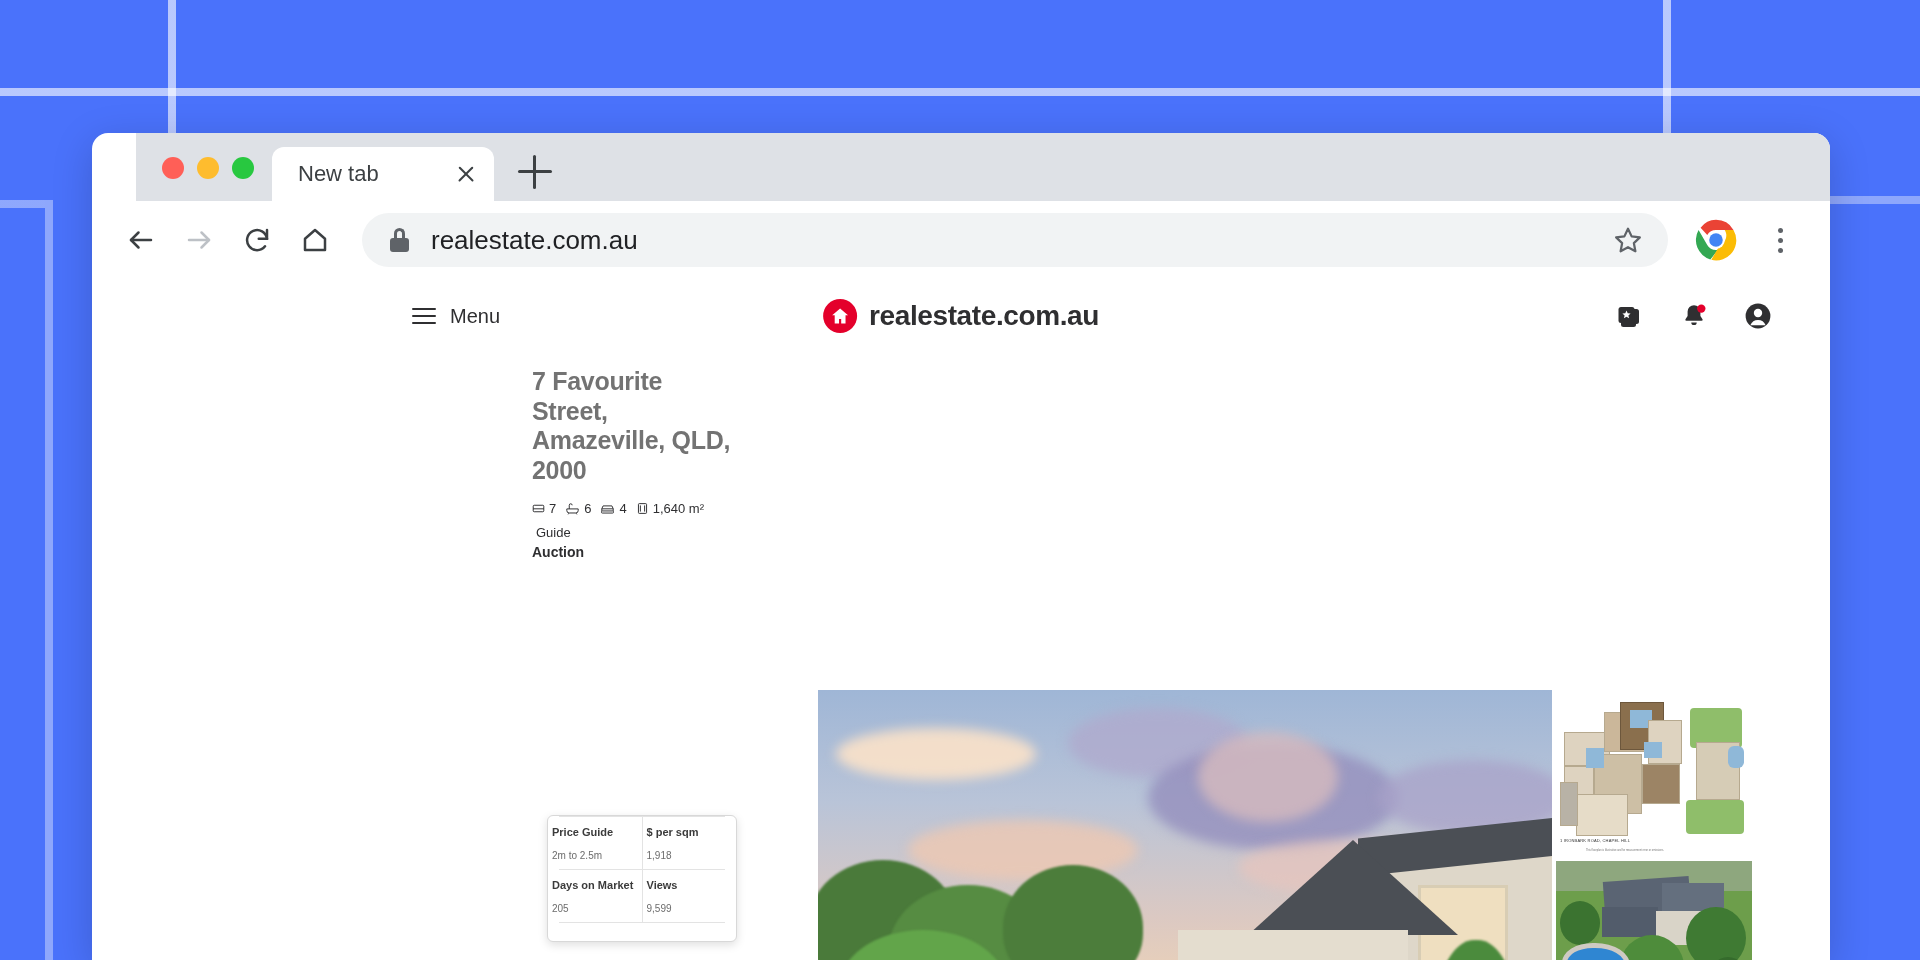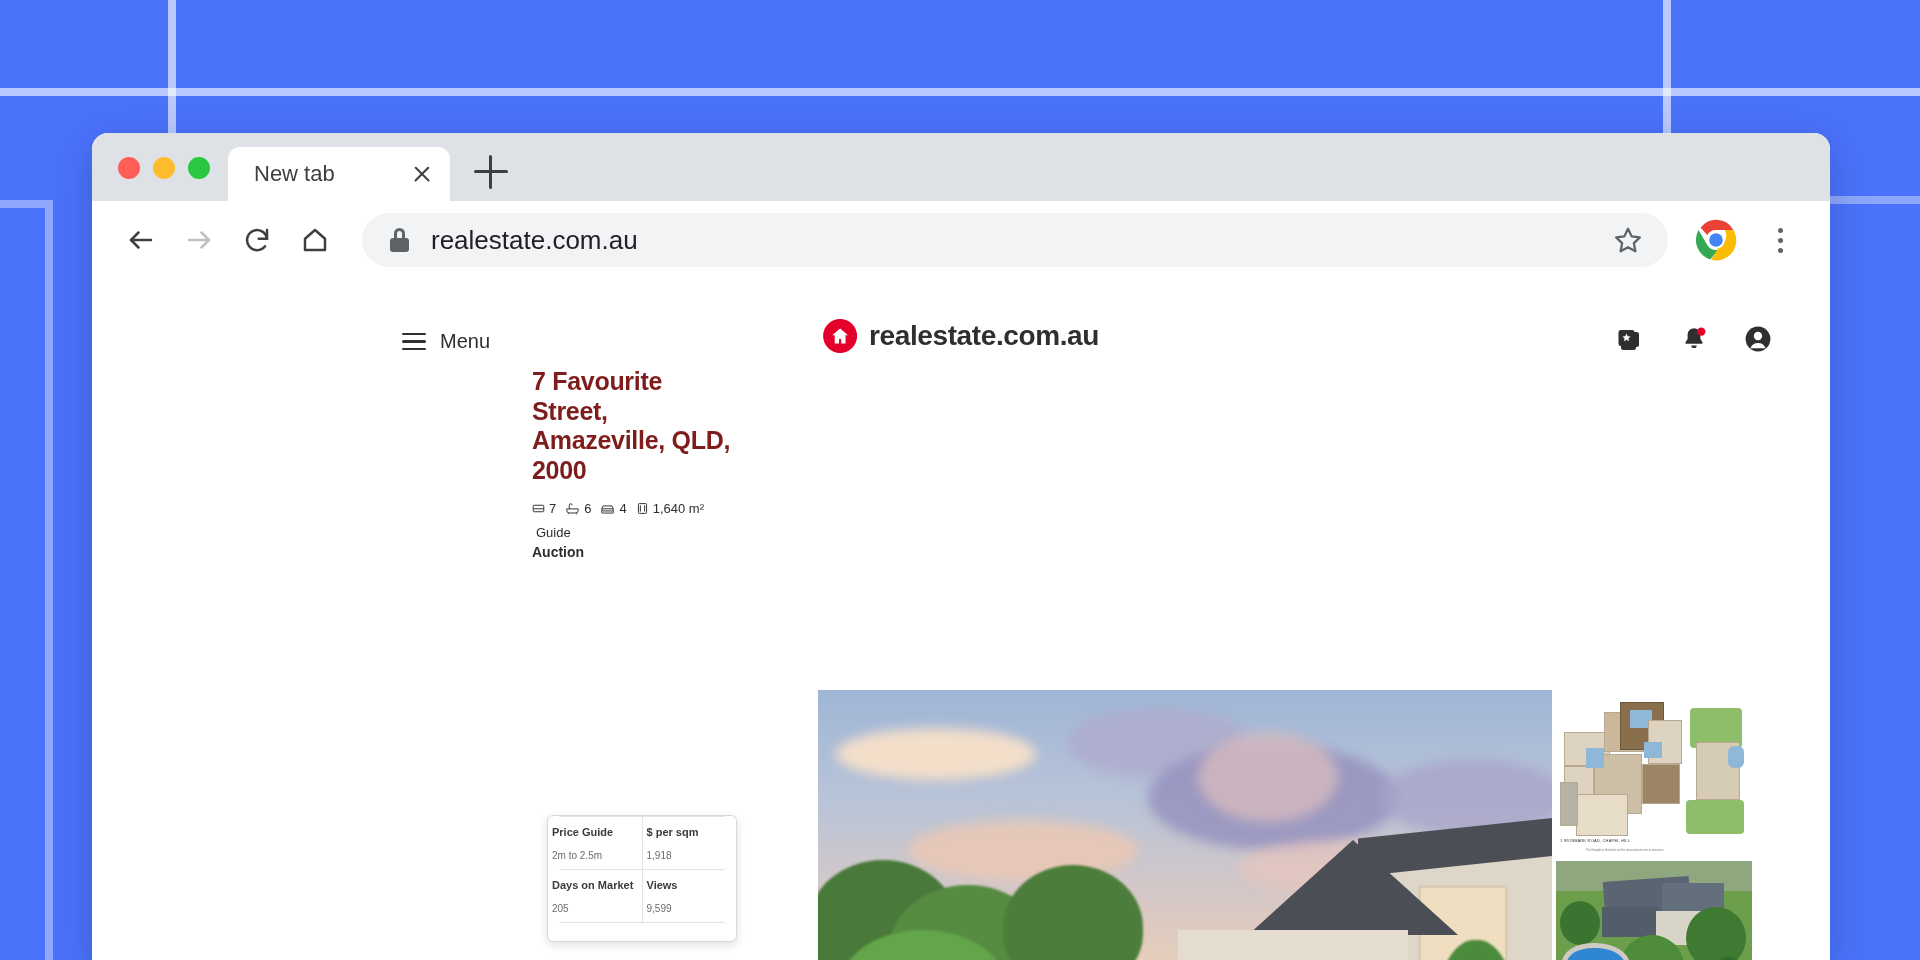--- a/index.html
+++ b/index.html
@@ -30,21 +30,21 @@
     width: 1738px; height: 827px;
     background: #fff;
     border-radius: 16px 16px 0 0;
     box-shadow: 0 10px 40px rgba(0,0,0,.18);
     overflow: hidden;
   }
 
   
   .tabstrip {
     height: 68px; background: #dee1e6;
-    display: flex; align-items: flex-end; position: relative;
+    display: flex; align-items: flex-end; position: relative; margin-left: 44px;
   }
   .traffic { display:flex; gap:13px; align-items:center; padding:0 18px 22px 26px; }
   .dot { width:22px; height:22px; border-radius:50%; }
   .dot.red{background:#ff5f57;} .dot.yellow{background:#febc2e;} .dot.green{background:#28c840;}
 
   .tab {
     height: 54px; min-width: 222px;
     background:#fff; border-radius: 12px 12px 0 0;
     display:flex; align-items:center; justify-content:space-between;
     padding: 0 16px 0 26px; gap: 18px;
@@ -78,38 +78,38 @@
   .lock .shackle{position:absolute;top:0;left:4px;width:11px;height:11px;border:3px solid #5f6368;border-bottom:none;border-radius:6px 6px 0 0;}
   .star-btn{width:48px;height:48px;display:flex;align-items:center;justify-content:center;cursor:pointer;flex:none;}
   .chrome-logo{width:44px;height:44px;margin-left:22px;flex:none;cursor:pointer;}
   .kebab{width:48px;height:48px;display:flex;flex-direction:column;align-items:center;justify-content:center;gap:5px;margin-left:14px;cursor:pointer;flex:none;}
   .kebab i{width:5px;height:5px;border-radius:50%;background:#5f6368;display:block;}
 
   
   .viewport { background:#fff; height: 681px; position:relative; }
 
   .site-header {
-    height: 74px; display:flex; align-items:flex-end; position:relative;
-    padding: 0 58px 0 0;
+    height: 74px; display:flex; align-items:center; position:relative;
+    padding: 0 58px 0 10px;
   }
   .menu-btn{display:flex;align-items:center;gap:14px;margin-left:310px;cursor:pointer;}
   .hamburger{display:flex;flex-direction:column;gap:5px;width:24px;}
   .hamburger i{display:block;height:2.2px;background:#2f2f31;border-radius:2px;}
   .menu-label{font-size:20px;color:#2f2f31;}
 
   .brand{position:absolute;left:50%;transform:translateX(-50%);display:flex;align-items:center;gap:12px;cursor:pointer;}
   .brand-mark{width:34px;height:34px;border-radius:50%;background:#e4002b;display:flex;align-items:center;justify-content:center;}
   .brand-text{font-size:28px;font-weight:bold;color:#2f2f31;letter-spacing:-.4px;}
 
   .header-icons{position:absolute;right:58px;display:flex;align-items:center;gap:36px;}
   .hicon{width:28px;height:28px;position:relative;cursor:pointer;}
 
   
   .listing{position:absolute;left:440px;top:88px;width:200px;}
-  .address{font-size:25px;font-weight:bold;color:#7f1d1d;line-height:1.18;letter-spacing:-.3px;}
+  .address{font-size:25px;font-weight:bold;color:#737373;line-height:1.18;letter-spacing:-.3px;}
   .specs{display:flex;align-items:center;gap:9px;margin-top:16px;font-size:13px;color:#2f2f31;flex-wrap:wrap;}
   .spec{display:flex;align-items:center;gap:4px;white-space:nowrap;}
   .spec-type{margin-left:4px;}
   .sale-method{font-size:14px;font-weight:bold;color:#2f2f31;margin-top:4px;}
 
   
   .widget{
     position:absolute;left:455px;top:536px;width:190px;background:#fff;
     border:1px solid #d8d8d8;border-radius:6px;box-shadow:0 3px 10px rgba(0,0,0,.13);
     padding:0 0 2px;

